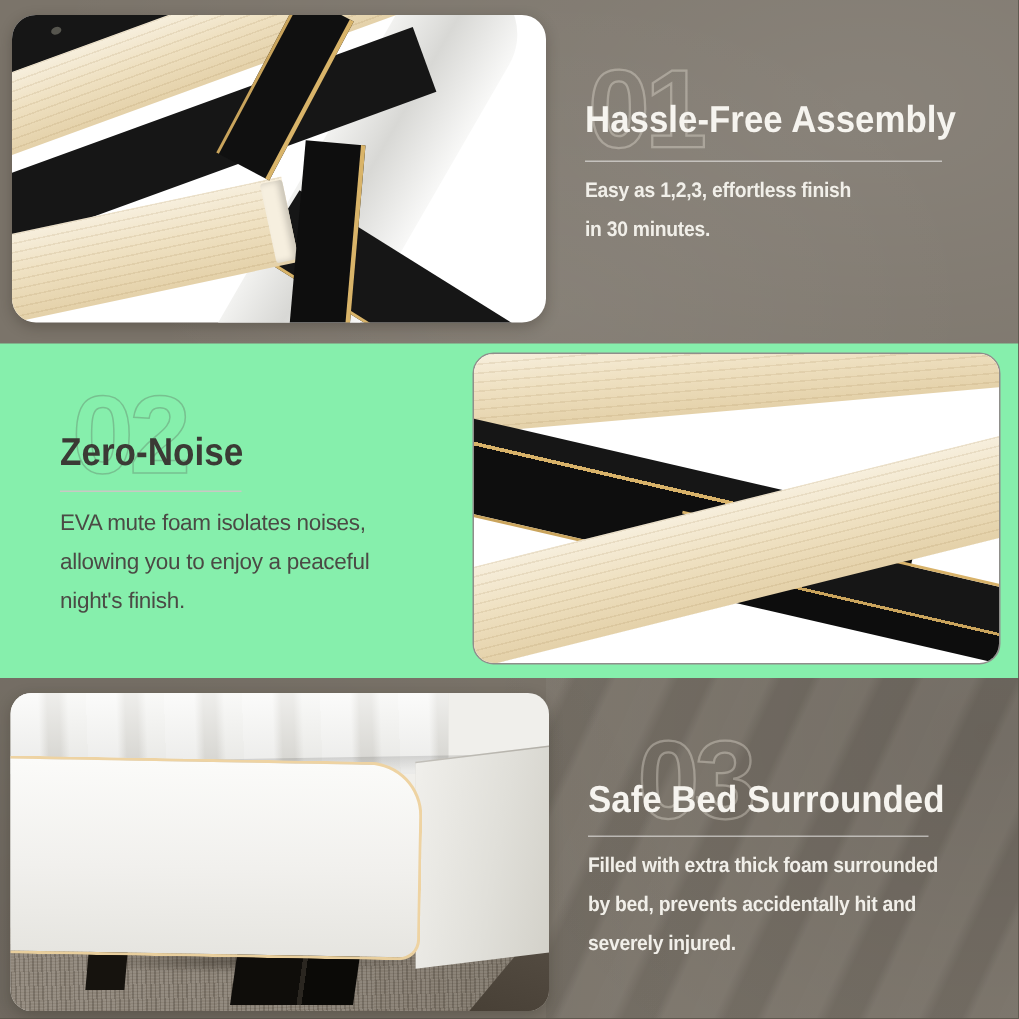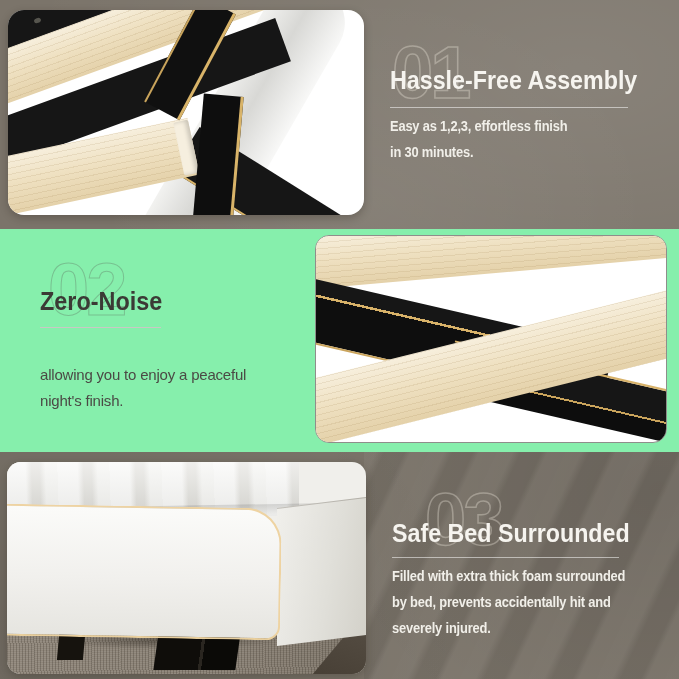--- a/index.html
+++ b/index.html
@@ -171,20 +171,21 @@
       <p class="bodyline body-light l0">Easy as 1,2,3, effortless finish</p>
       <p class="bodyline body-light l1">in 30 minutes.</p>
     </div>
   </div>
 
   <div class="section s2">
     <div class="textblock t2">
       <div class="wm wm-dark">02</div>
       <h2 class="heading heading-dark">Zero-Noise</h2>
       <div class="divider divider-dark"></div>
+      <p class="bodyline body-dark l0">EVA mute foam isolates noises,</p>
       <p class="bodyline body-dark l1">allowing you to enjoy a peaceful</p>
       <p class="bodyline body-dark l2">night's finish.</p>
     </div>
     <div class="photo photo2">
       <div class="p2-slatTop wood"></div>
       <div class="p2-blackA"></div>
       <div class="p2-blackB"></div>
       <div class="p2-slatBig wood"></div>
     </div>
   </div>

